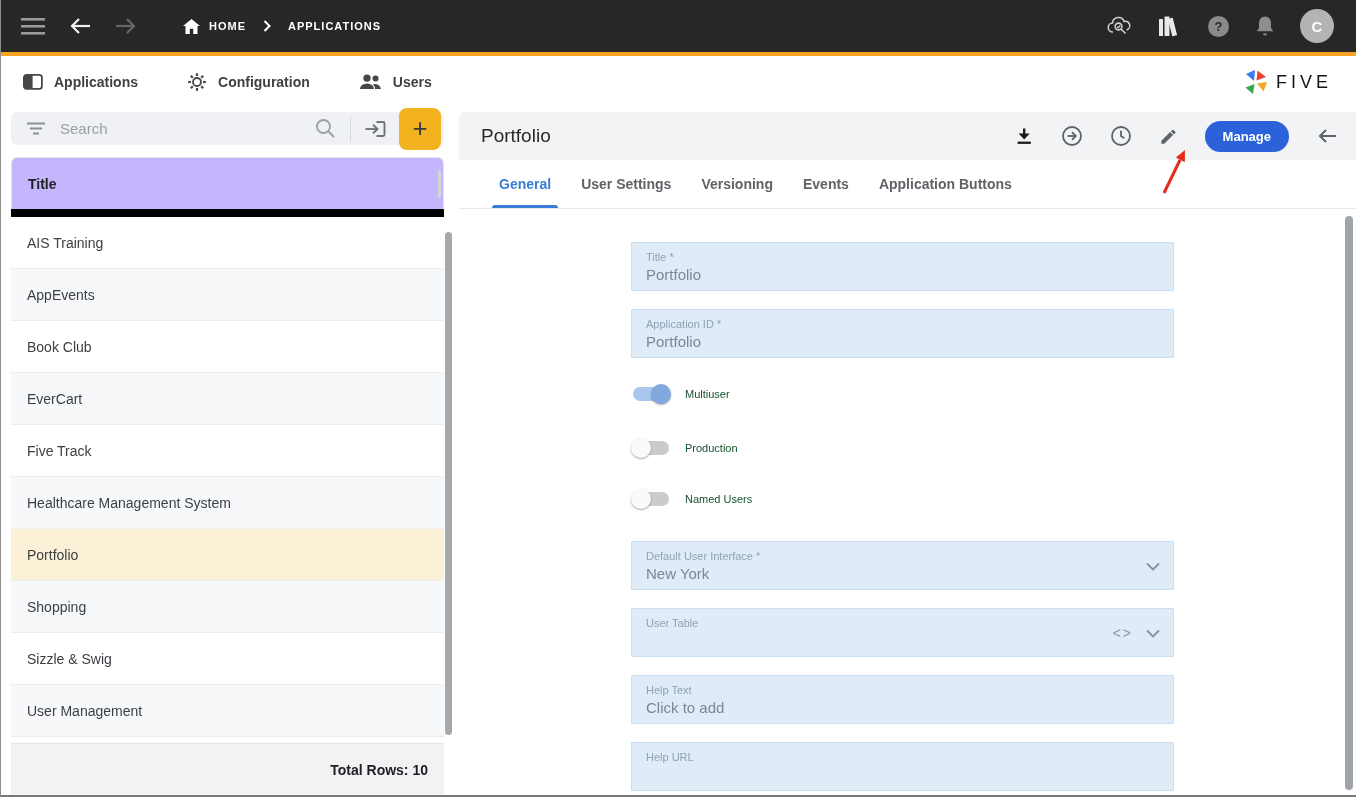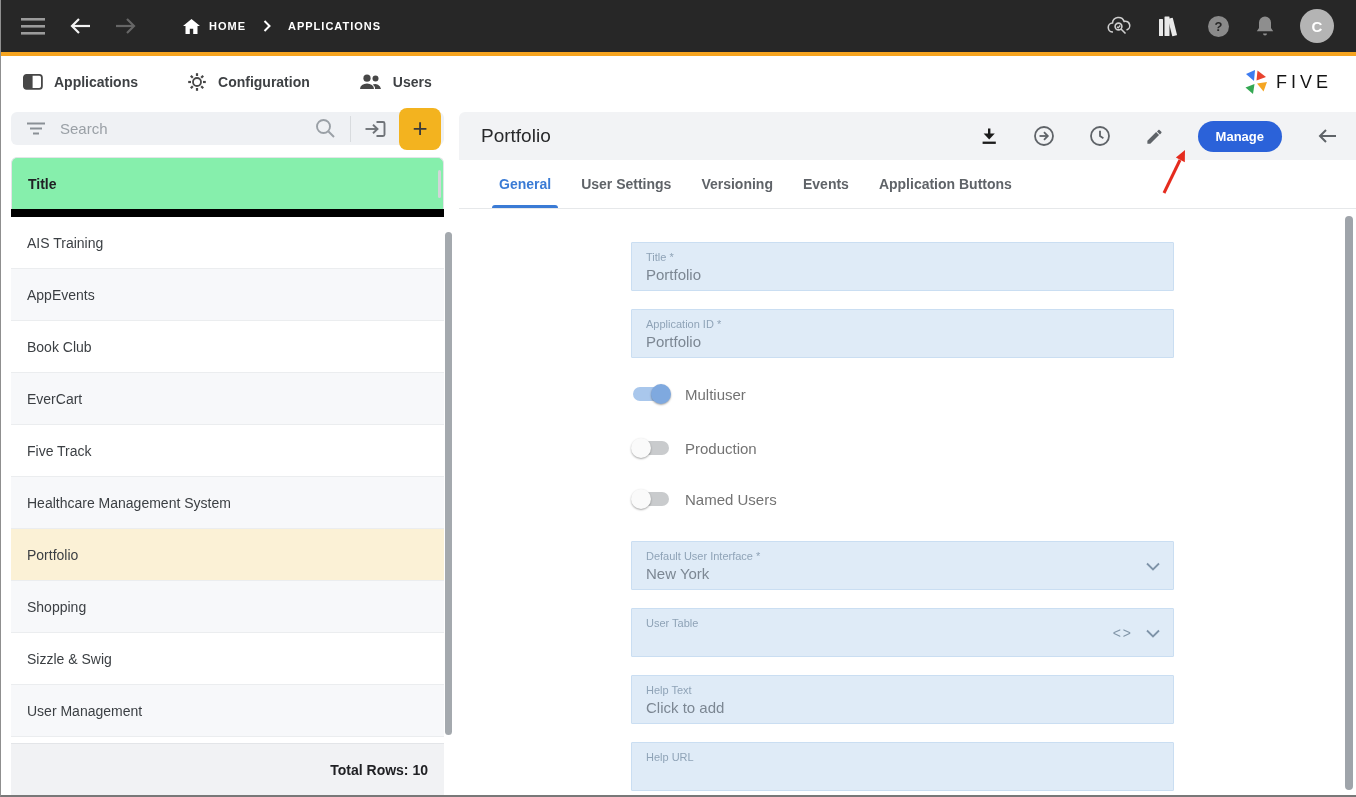--- a/index.html
+++ b/index.html
@@ -26,39 +26,39 @@
   .logo-text { font-size:18px; letter-spacing:4px; color:#141414; font-weight:500; }
 
   
   .left-panel { position:absolute; left:10px; top:112px; width:433px; bottom:0; }
   .searchbar { height:33px; background:#EFF1F4; border-radius:6px; display:flex; align-items:center; padding:0 3px 0 16px; }
   .search-ph { color:#9AA0A6; font-size:15px; margin-left:15px; flex:1; cursor:text; }
   .sb-divider { width:1px; height:26px; background:#D8DBDE; margin:0 12px 0 14px; }
   .icon-btn { display:flex; align-items:center; justify-content:center; cursor:pointer; }
   .add-btn { width:42px; height:42px; background:#F3B31F; border-radius:8px; display:flex; align-items:center;
              justify-content:center; font-size:26px; font-weight:400; color:#3a3a3a; margin-left:12px; cursor:pointer; }
-  .table-hd { margin-top:12px; height:52px; background:#86efac; border:1px solid #E3E5E8; border-bottom:none;
+  .table-hd { margin-top:12px; height:52px; background:#c4b5fd; border:1px solid #E3E5E8; border-bottom:none;
               border-radius:6px 6px 0 0; display:flex; align-items:center; padding:0 16px; font-weight:bold;
               font-size:14px; color:#202124; position:relative; }
   .hd-hint { position:absolute; right:2px; top:12px; width:3px; height:28px; background:#D2D5D8; border-radius:2px; }
   .rows { border-top:8px solid #000000; }
   .row { height:52px; display:flex; align-items:center; padding:0 16px; font-size:14px; color:#3B3F43;
          border-bottom:1px solid #EBEDEF; background:#fff; cursor:pointer; }
   .row.alt { background:#F7F8FA; }
   .row.selected { background:#FBF1D6; }
   .list-scrollbar { position:absolute; right:-8px; top:120px; width:7px; height:503px; background:#A4A9AE; border-radius:4px; cursor:grab; }
   .lfooter { position:absolute; left:0; right:0; bottom:0; height:52px; background:#F1F2F4; display:flex;
              align-items:center; justify-content:flex-end; padding:0 16px; font-weight:bold; font-size:14px;
              color:#202124; border-top:1px solid #E3E5E8; }
 
   
   .right-panel { position:absolute; left:458px; top:112px; right:0; bottom:0; background:#fff; }
   .dp-header { height:48px; background:#F2F3F5; border-radius:6px 0 0 0; display:flex; align-items:center; padding:0 18px 0 22px; }
   .dp-title { font-size:19px; color:#28292B; }
-  .dp-actions { margin-left:auto; display:flex; align-items:center; gap:34px; }
+  .dp-actions { margin-left:auto; display:flex; align-items:center; gap:27px; }
   .manage-btn { background:#2B62D9; color:#fff; font-size:13px; font-weight:bold; padding:8px 18px;
                 border-radius:17px; cursor:pointer; }
   .dp-tabs { height:49px; display:flex; align-items:stretch; padding-left:25px; border-bottom:1px solid #E6E8EA; background:#fff; }
   .dp-tab { font-size:14px; font-weight:bold; color:#5F6368; padding:16px 15px 0; position:relative; cursor:pointer; }
   .dp-tab.active { color:#3A7BD5; }
   .dp-tab.active::after { content:""; position:absolute; left:8px; right:8px; bottom:0; height:3px;
                           background:#3A7BD5; border-radius:3px 3px 0 0; }
   .dp-content { position:relative; height:calc(100% - 97px); background:#fff; }
   .form-col { width:543px; margin-left:172px; padding-top:33px; }
   .field { background:#DFEBF7; border:1px solid #CADEF2; border-radius:1px; padding:8px 14px 0; height:49px;
@@ -69,21 +69,21 @@
   .f-code { position:absolute; right:40px; top:50%; transform:translateY(-50%); color:#8296A9;
             font-size:14px; letter-spacing:2px; }
   .toggle-row { display:flex; align-items:center; height:24px; margin:27px 0 30px 2px; }
   .toggle-row.first { margin-top:24px; }
   .toggle-row.last { margin-bottom:24px; }
   .switch { width:36px; height:14px; border-radius:7px; position:relative; cursor:pointer; flex:none; }
   .switch .knob { width:20px; height:20px; border-radius:50%; position:absolute; top:-3px;
                   box-shadow:0 1px 2px rgba(0,0,0,.35); }
   .switch.on { background:#A9C7EC; } .switch.on .knob { right:-2px; background:#7FA9DF; }
   .switch.off { background:#C9CBCD; } .switch.off .knob { left:-2px; background:#FAFAFA; }
-  .toggle-label { margin-left:16px; font-size:15px; color:#737373; }
+  .toggle-label { margin-left:16px; font-size:11px; color:#14532d; }
   .content-scrollbar { position:absolute; right:3px; top:104px; width:8px; height:574px; background:#9FA4AA;
                        border-radius:4px; cursor:grab; }
   .annotation-arrow { position:absolute; left:1155px; top:146px; pointer-events:none; }
 </style>
 </head>
 <body>
 
 <div class="window">
 
   <div class="topbar">

